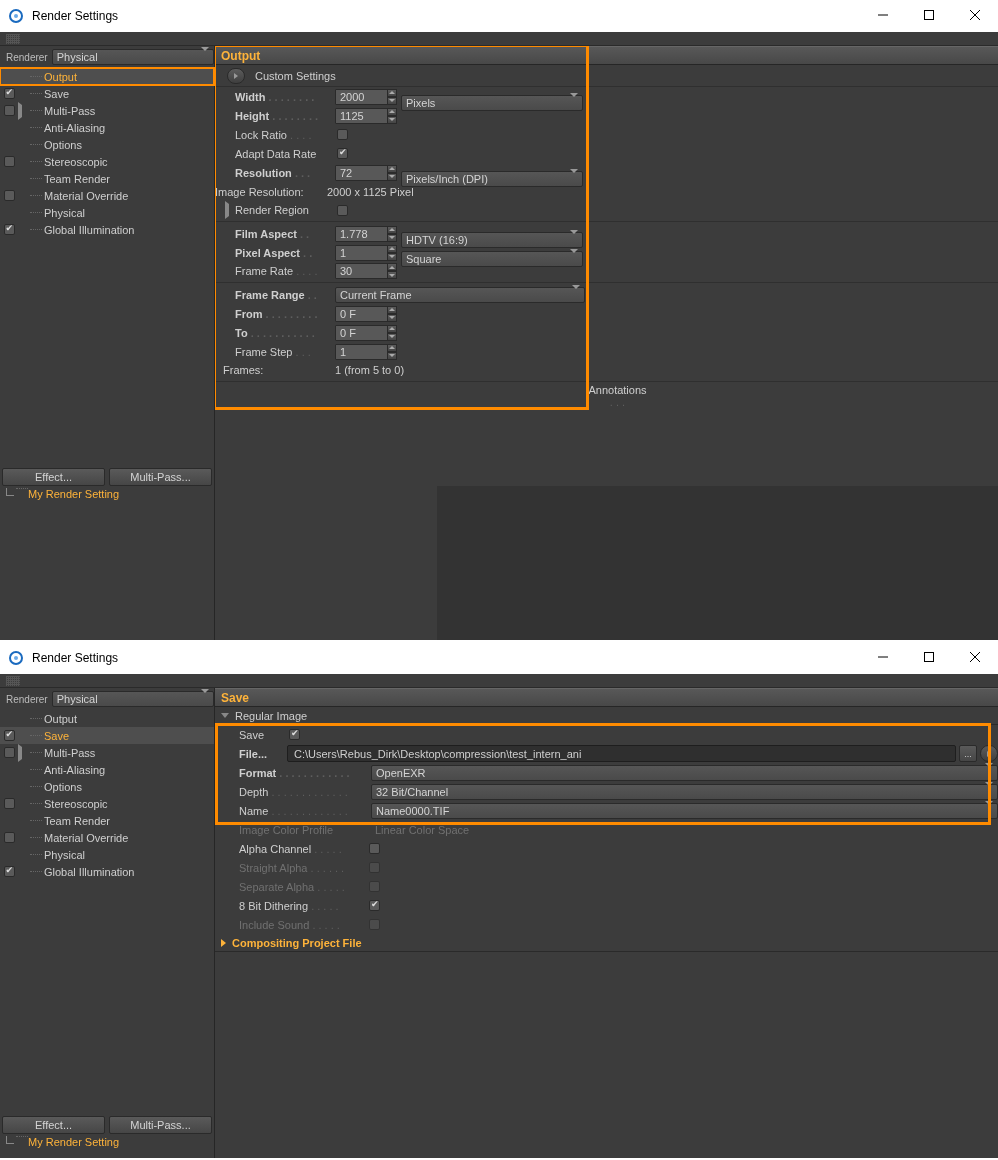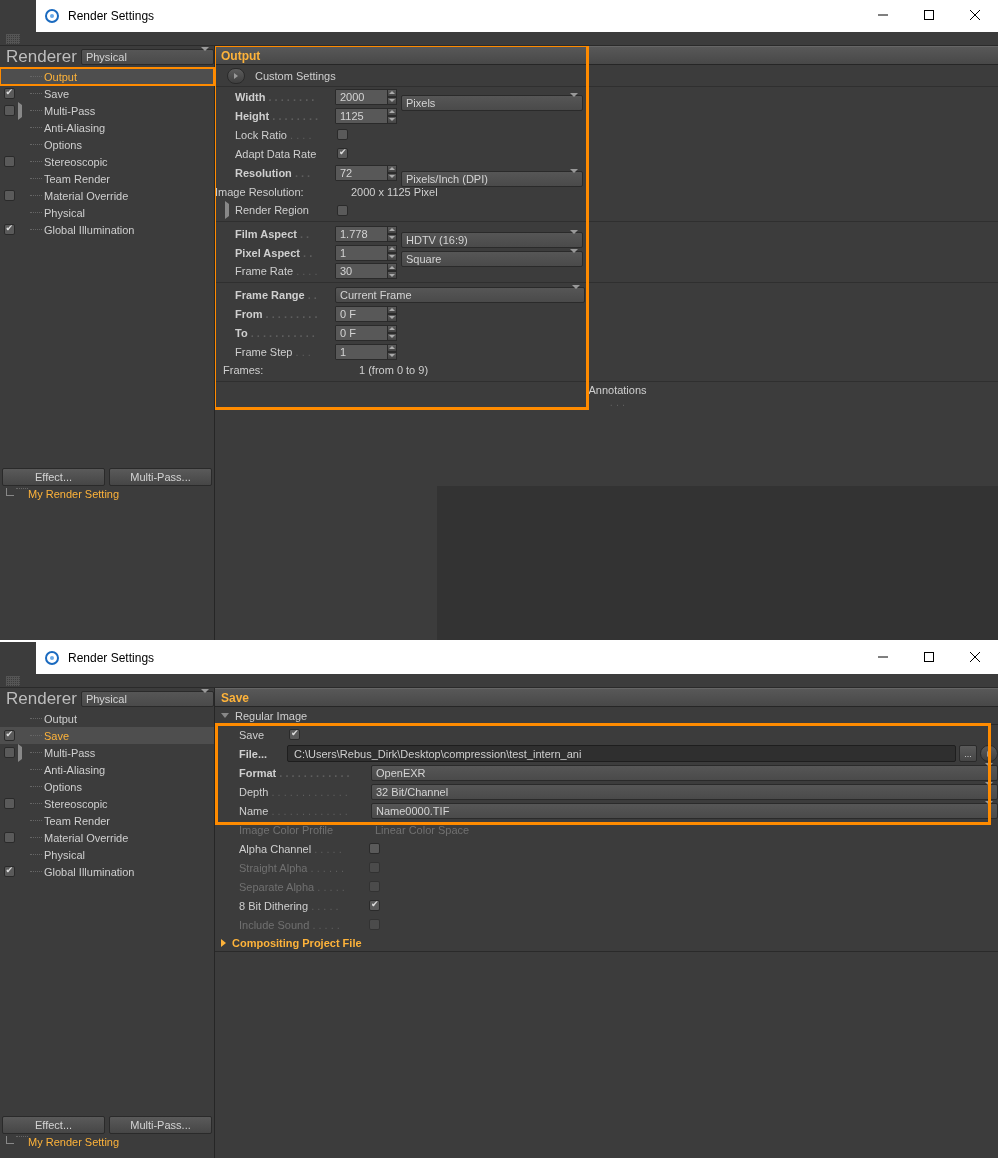--- a/index.html
+++ b/index.html
@@ -2,35 +2,35 @@
 <html><head>
 <meta charset="utf-8">
 <style>
 * { margin: 0; padding: 0; box-sizing: border-box; font-family: Arial, Helvetica, sans-serif; }
 body { background: #ffffff; width: 998px; height: 1160px; overflow: hidden; }
 
 .window { width: 998px; position: relative; background: #3c3c3c; }
 .win1 { height: 640px; margin-bottom: 2px; }
 .win2 { height: 516px; }
 
-.titlebar { height: 32px; background: #ffffff; display: flex; align-items: center; padding-left: 8px; position: relative; margin-left: 36px; }
+.titlebar { height: 32px; background: #ffffff; display: flex; align-items: center; padding-left: 8px; position: relative; }
 .titlebar .appicon { width: 16px; height: 16px; margin-right: 8px; display: flex; align-items: center; justify-content: center; }
 .titlebar .appicon svg { width: 16px; height: 16px; }
 .titlebar .title { font-size: 12px; color: #000; }
 .winbtns { position: absolute; right: 0; top: 0; display: flex; }
 .winbtn { width: 46px; height: 30px; display: flex; align-items: center; justify-content: center; cursor: pointer; }
 .winbtn svg { width: 10px; height: 10px; stroke: #000; stroke-width: 1; fill: none; }
 
 .menubar { height: 14px; background: #3c3c3c; border-bottom: 1px solid #2a2a2a; padding-left: 6px; display: flex; align-items: center; }
 .gripper { width: 14px; height: 10px; background-image: repeating-linear-gradient(to right, #555 0 1px, transparent 1px 2px), repeating-linear-gradient(to bottom, #555 0 1px, transparent 1px 2px); }
 
 .body { display: flex; height: calc(100% - 46px); }
 .sidebar { width: 215px; background: #3c3c3c; border-right: 1px solid #262626; position: relative; display: flex; flex-direction: column; }
 .renderer-row { height: 18px; display: flex; align-items: center; padding-left: 6px; margin-top: 2px; margin-bottom: 2px; }
-.renderer-row .lbl { font-size: 17px; color: #bdbdbd; margin-right: 4px; }
+.renderer-row .lbl { font-size: 10px; color: #bdbdbd; margin-right: 4px; }
 .dropdown { background: linear-gradient(#565656, #4a4a4a); border: 1px solid #2a2a2a; border-radius: 2px; height: 16px; display: flex; align-items: center; padding: 0 4px; font-size: 11px; color: #d4d4d4; position: relative; }
 .dropdown .arrow { position: absolute; right: 4px; top: 50%; transform: translateY(-50%); }
 .triangle-down { width: 0; height: 0; border-left: 4px solid transparent; border-right: 4px solid transparent; border-top: 4px solid #999; }
 
 .tree { flex: 1; font-size: 11px; }
 .tree-row { height: 17px; display: flex; align-items: center; padding-left: 2px; position: relative; }
 .tree-row .check { width: 14px; display: flex; align-items: center; justify-content: center; }
 .checkbox { width: 11px; height: 11px; background: #5a5a5a; border: 1px solid #2a2a2a; border-radius: 2px; position: relative; }
 .checkbox.checked::after { content:"✔"; position:absolute; font-size:9px; color:#ddd; left:1px; top:-2px; }
 .tree-row .twig { width: 14px; }
@@ -68,21 +68,21 @@
 .form-label.bold { font-weight: bold; }
 .form-label.dim { color: #707070; }
 .dotted { color:#5e5e5e; }
 .num-input { width: 62px; height: 16px; background: #585858; border:1px solid #2a2a2a; color:#d4d4d4; font-size:11px; padding:0 4px; display:flex; align-items:center; position:relative; border-radius:1px; }
 .spinners { position:absolute; right:-1px; top:-1px; width:10px; height:16px; display:flex; flex-direction:column; }
 .spinners div { flex:1; background:linear-gradient(#5c5c5c,#444); border:1px solid #2a2a2a; display:flex; align-items:center; justify-content:center; }
 .sp-up::after { content:""; width:0; height:0; border-left:3px solid transparent; border-right:3px solid transparent; border-bottom:3px solid #aaa; }
 .sp-dn::after { content:""; width:0; height:0; border-left:3px solid transparent; border-right:3px solid transparent; border-top:3px solid #aaa; }
 .wide-dd { width: 182px; margin-left: 4px; margin-top: 12px; }
 .wide-dd2 { width: 250px; }
-.text-val { color:#cfcfcf; margin-left:24px; }
+.text-val { color:#cfcfcf; margin-left:0; }
 .cb-inline { margin-left: 2px; }
 
 .custom-btn { width:18px; height:16px; border-radius:9px; background:linear-gradient(#5c5c5c,#3f3f3f); border:1px solid #2a2a2a; display:flex; align-items:center; justify-content:center; margin-right:10px; }
 .custom-btn::after { content:""; width:0;height:0; border-top:3px solid transparent; border-bottom:3px solid transparent; border-left:4px solid #999; }
 
 .path-input { flex:1; height:17px; background:#2f2f2f; border:1px solid #1e1e1e; color:#cfcfcf; padding:0 6px; display:flex; align-items:center; border-radius:2px; }
 .path-btn { width:18px; height:17px; background:linear-gradient(#5a5a5a,#464646); border:1px solid #2a2a2a; border-radius:2px; margin-left:3px; display:flex; align-items:center; justify-content:center; font-size:9px; color:#cfcfcf; cursor:pointer; }
 .path-arrow { width:18px; height:17px; border-radius:9px; background:linear-gradient(#5c5c5c,#3f3f3f); border:1px solid #2a2a2a; margin-left:3px; display:flex; align-items:center; justify-content:center; cursor:pointer; }
 .path-arrow::after { content:""; width:0;height:0; border-top:3px solid transparent; border-bottom:3px solid transparent; border-left:4px solid #999; }
 .long-dd { flex:1; margin-left:4px; }
@@ -367,21 +367,21 @@
           <div class="num-input">
               <span>1</span>
               <div class="spinners">
                 <div class="sp-up"></div>
                 <div class="sp-dn"></div>
               </div>
             </div>
         </div>
         <div class="form-row sep" style="padding-left:8px">
           <span class="form-label" style="width:112px"><span>Frames:</span></span>
-          <span class="text-val">1 (from 0 to 9)</span>
+          <span class="text-val">1 (from 5 to 0)</span>
         </div>
 
         <div class="annotations">
           <span>Annotations</span>
             <span class="dotted"> . . .</span>
         </div>
       </div>
       <div class="hl-box" style="left:-2px; top:-2px; width:376px; height:366px"></div>
       <div class="panel-dark"></div>
     </div>

